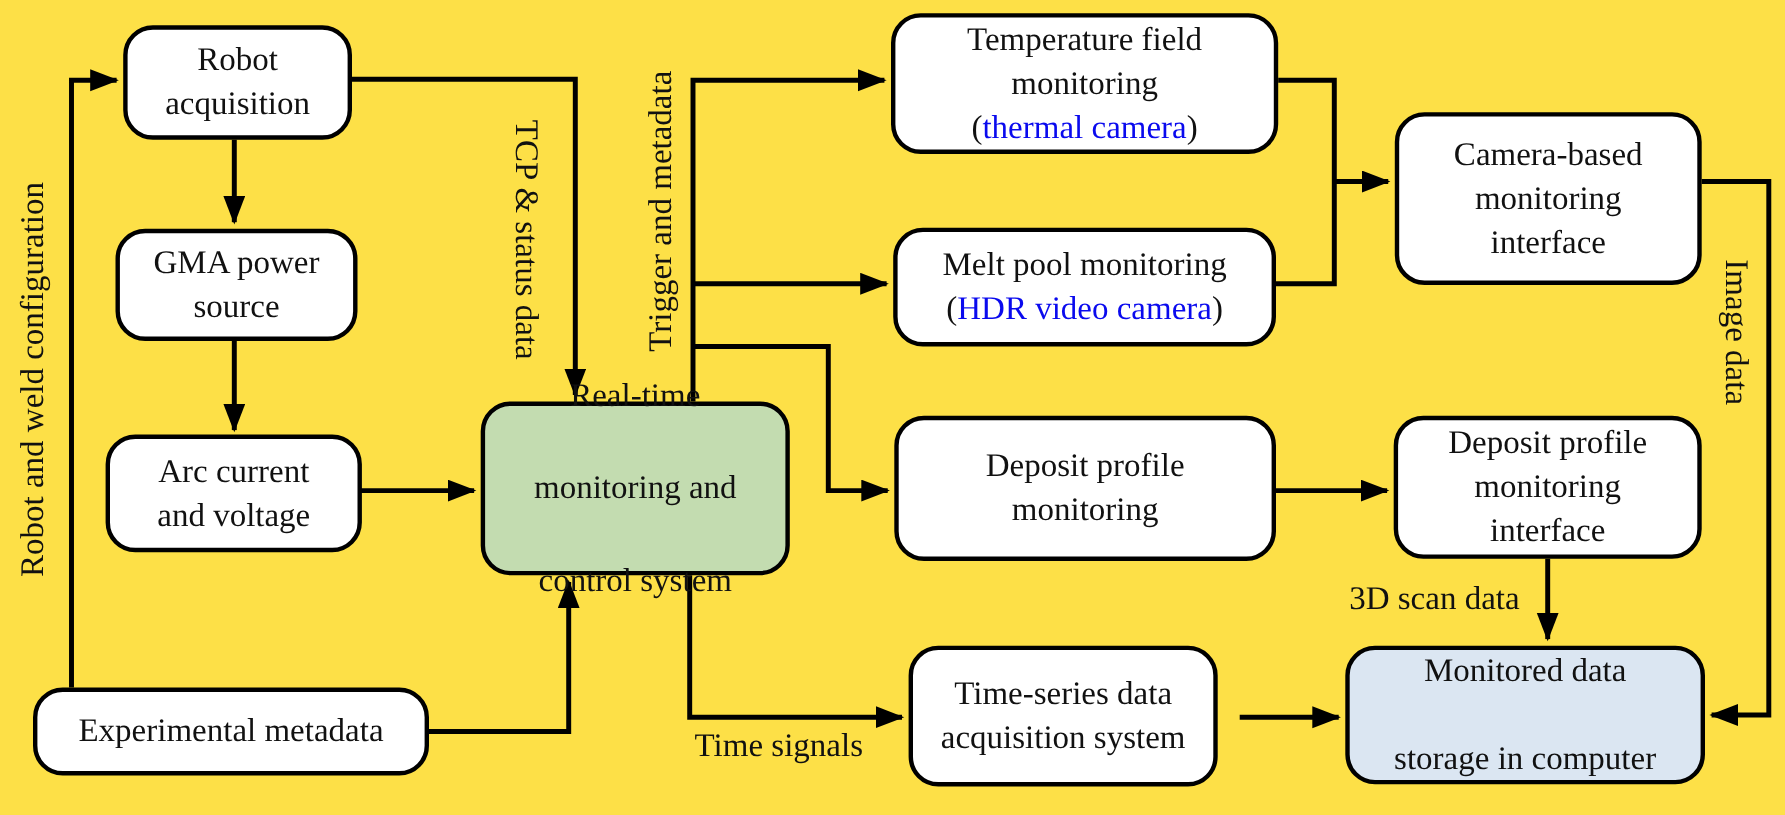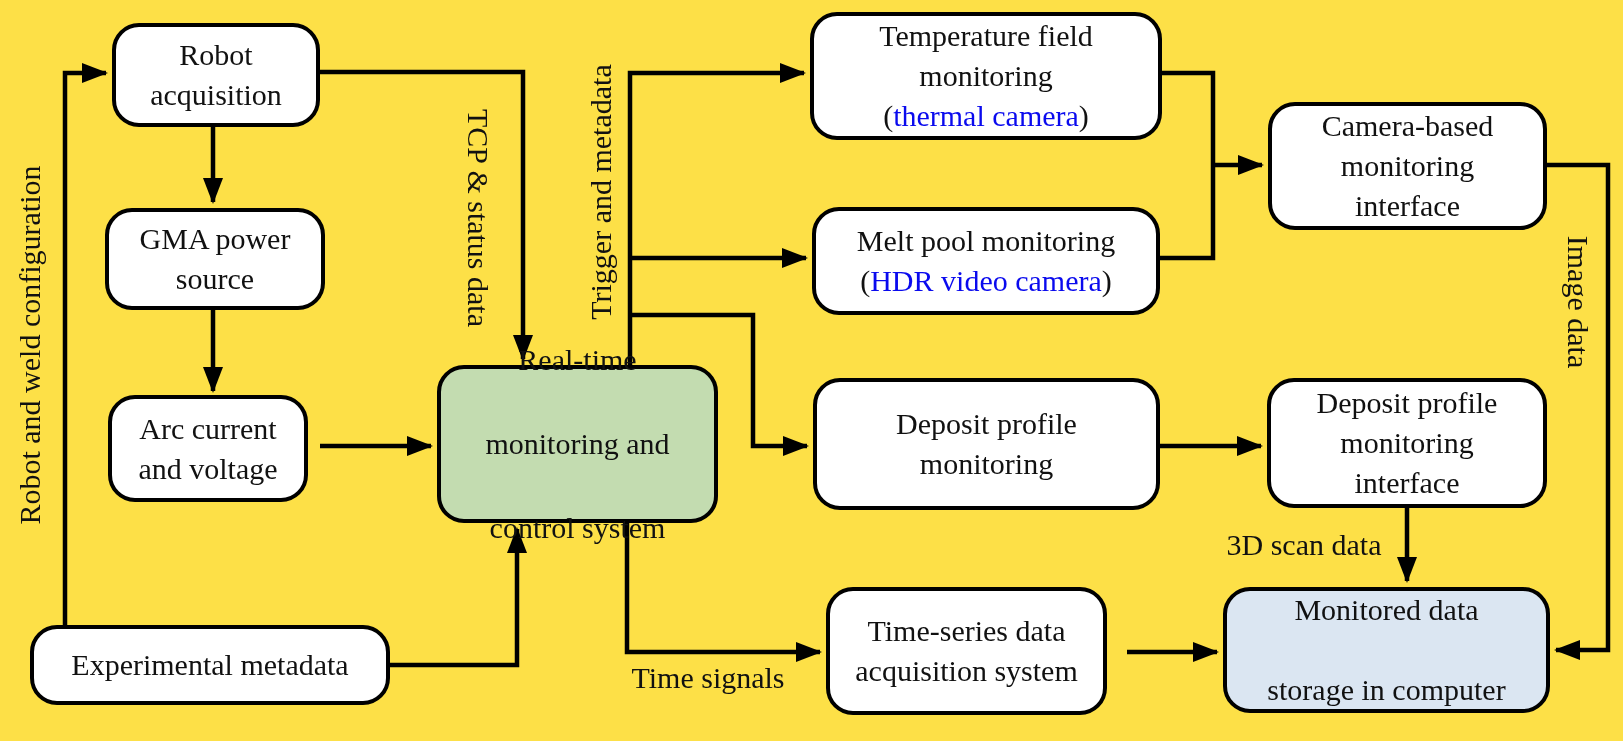--- a/index.html
+++ b/index.html
@@ -74,21 +74,21 @@
   <div class="node" style="left:112px;top:23px;width:208px;height:104px">
     <div>Robot</div>
     <div>acquisition</div>
   </div>
 
   <div class="node" style="left:105px;top:208px;width:220px;height:102px">
     <div>GMA power</div>
     <div>source</div>
   </div>
 
-  <div class="node" style="left:108px;top:395px;width:200px;height:107px">
+  <div class="node" style="left:96px;top:395px;width:233px;height:107px">
     <div>Arc current</div>
     <div>and voltage</div>
   </div>
 
   <div class="node" style="left:30px;top:625px;width:360px;height:80px">
     <div>Experimental metadata</div>
   </div>
 
   <div class="node green" style="left:437px;top:365px;width:281px;height:158px">
     <div>Real-time</div>
@@ -105,21 +105,21 @@
   <div class="node" style="left:812px;top:207px;width:348px;height:108px">
     <div>Melt pool monitoring</div>
     <div><span>(</span><span class="dev">HDR video camera</span><span>)</span></div>
   </div>
 
   <div class="node" style="left:813px;top:378px;width:347px;height:132px">
     <div>Deposit profile</div>
     <div>monitoring</div>
   </div>
 
-  <div class="node" style="left:1268px;top:102px;width:279px;height:128px">
+  <div class="node" style="left:1268px;top:102px;width:279px;height:157px">
     <div>Camera-based</div>
     <div>monitoring</div>
     <div>interface</div>
   </div>
 
   <div class="node" style="left:1267px;top:378px;width:280px;height:130px">
     <div>Deposit profile</div>
     <div>monitoring</div>
     <div>interface</div>
   </div>

